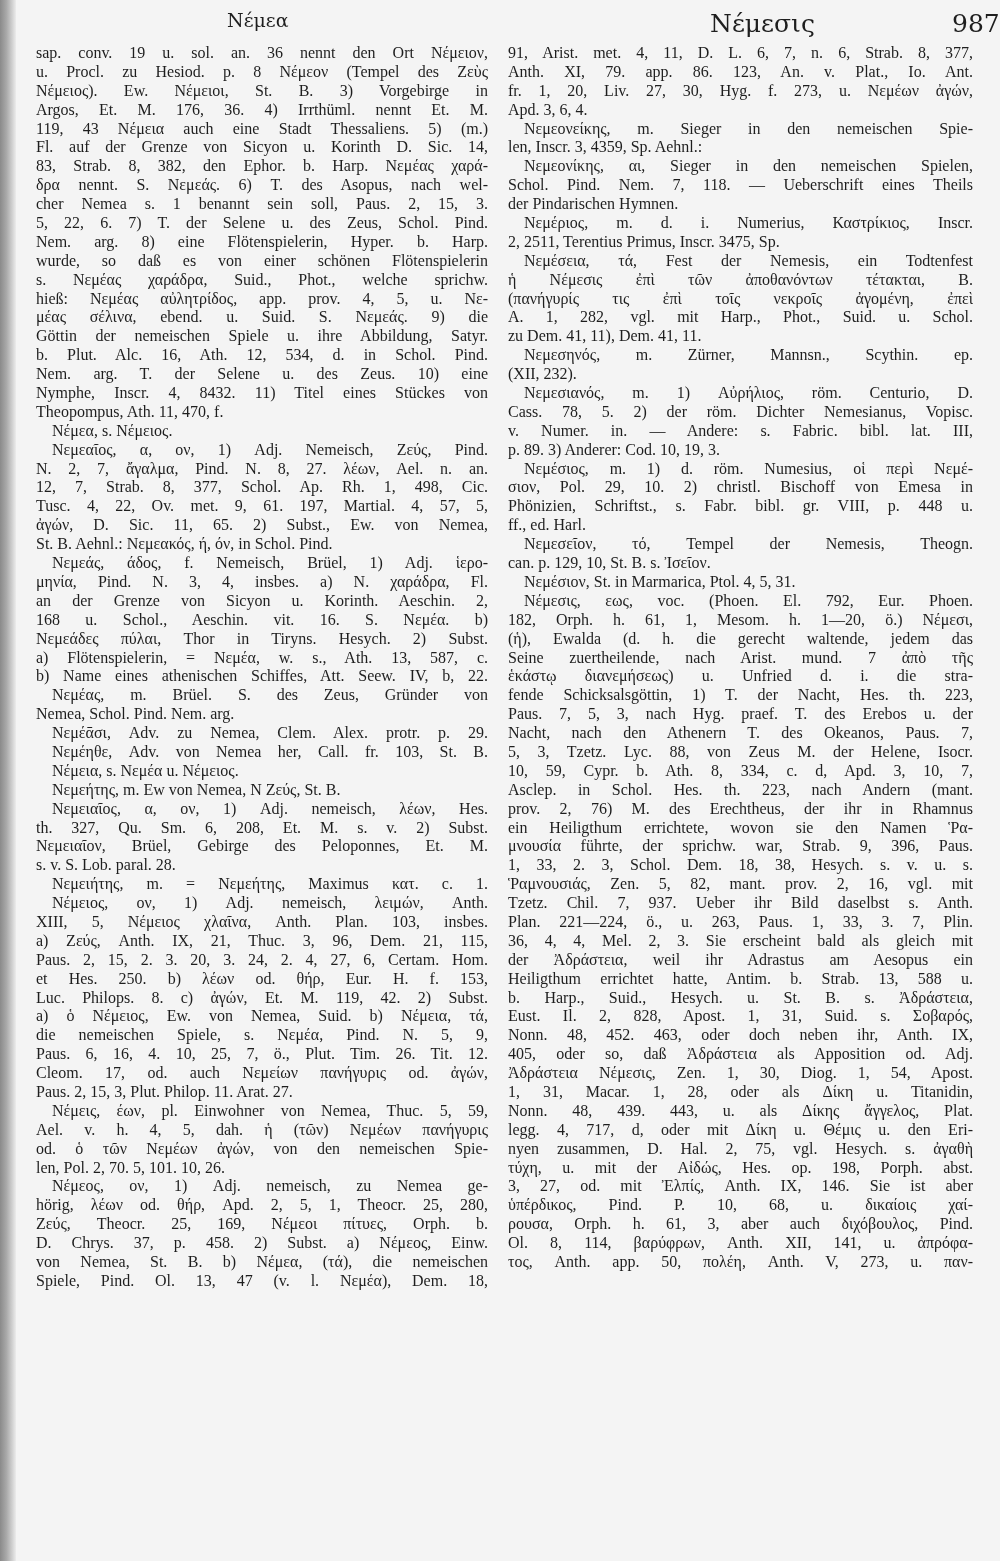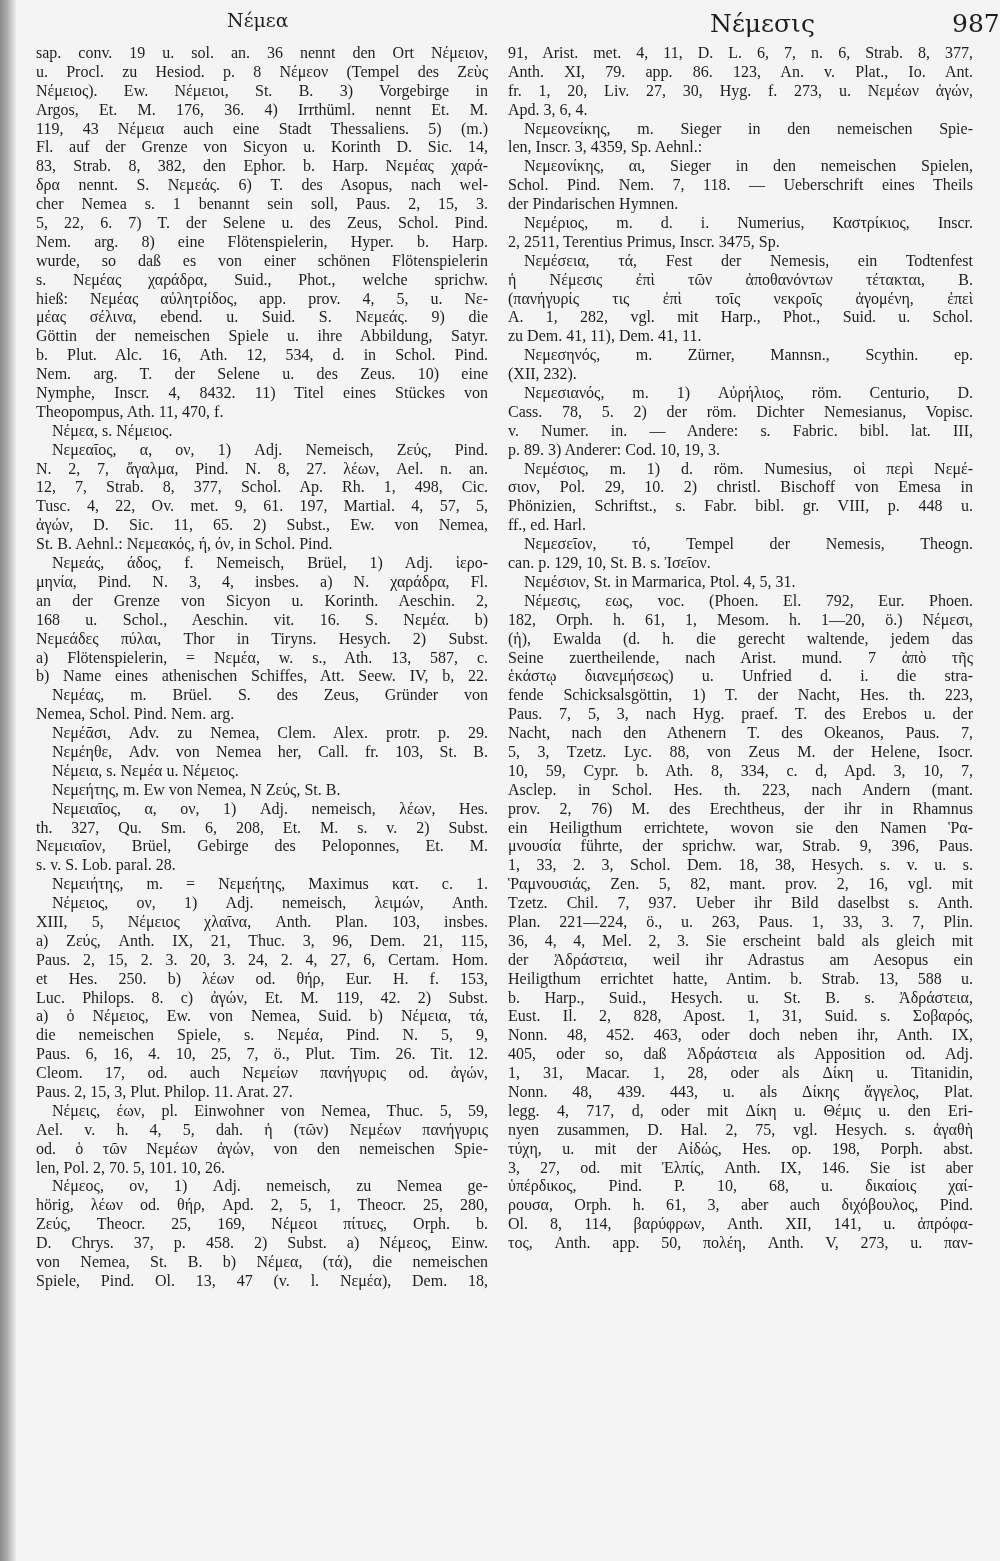--- a/index.html
+++ b/index.html
@@ -159,20 +159,21 @@
     <div class="line ">Ῥαμνουσιάς, Zen. 5, 82, mant. prov. 2, 16, vgl. mit</div>
     <div class="line ">Tzetz. Chil. 7, 937. Ueber ihr Bild daselbst s. Anth.</div>
     <div class="line ">Plan. 221—224, ö., u. 263, Paus. 1, 33, 3. 7, Plin.</div>
     <div class="line ">36, 4, 4, Mel. 2, 3. Sie erscheint bald als gleich mit</div>
     <div class="line ">der Ἀδράστεια, weil ihr Adrastus am Aesopus ein</div>
     <div class="line ">Heiligthum errichtet hatte, Antim. b. Strab. 13, 588 u.</div>
     <div class="line ">b. Harp., Suid., Hesych. u. St. B. s. Ἀδράστεια,</div>
     <div class="line ">Eust. Il. 2, 828, Apost. 1, 31, Suid. s. Σοβαρός,</div>
     <div class="line ">Nonn. 48, 452. 463, oder doch neben ihr, Anth. IX,</div>
     <div class="line ">405, oder so, daß Ἀδράστεια als Apposition od. Adj.</div>
+    <div class="line ">Ἀδράστεια Νέμεσις, Zen. 1, 30, Diog. 1, 54, Apost.</div>
     <div class="line ">1, 31, Macar. 1, 28, oder als Δίκη u. Titanidin,</div>
     <div class="line ">Nonn. 48, 439. 443, u. als Δίκης ἄγγελος, Plat.</div>
     <div class="line ">legg. 4, 717, d, oder mit Δίκη u. Θέμις u. den Eri-</div>
     <div class="line ">nyen zusammen, D. Hal. 2, 75, vgl. Hesych. s. ἀγαθὴ</div>
     <div class="line ">τύχη, u. mit der Αἰδώς, Hes. op. 198, Porph. abst.</div>
     <div class="line ">3, 27, od. mit Ἐλπίς, Anth. IX, 146. Sie ist aber</div>
     <div class="line ">ὑπέρδικος, Pind. P. 10, 68, u. δικαίοις χαί-</div>
     <div class="line ">ρουσα, Orph. h. 61, 3, aber auch διχόβουλος, Pind.</div>
     <div class="line ">Ol. 8, 114, βαρύφρων, Anth. XII, 141, u. ἀπρόφα-</div>
     <div class="line ">τος, Anth. app. 50, πολέη, Anth. V, 273, u. παν-</div>

